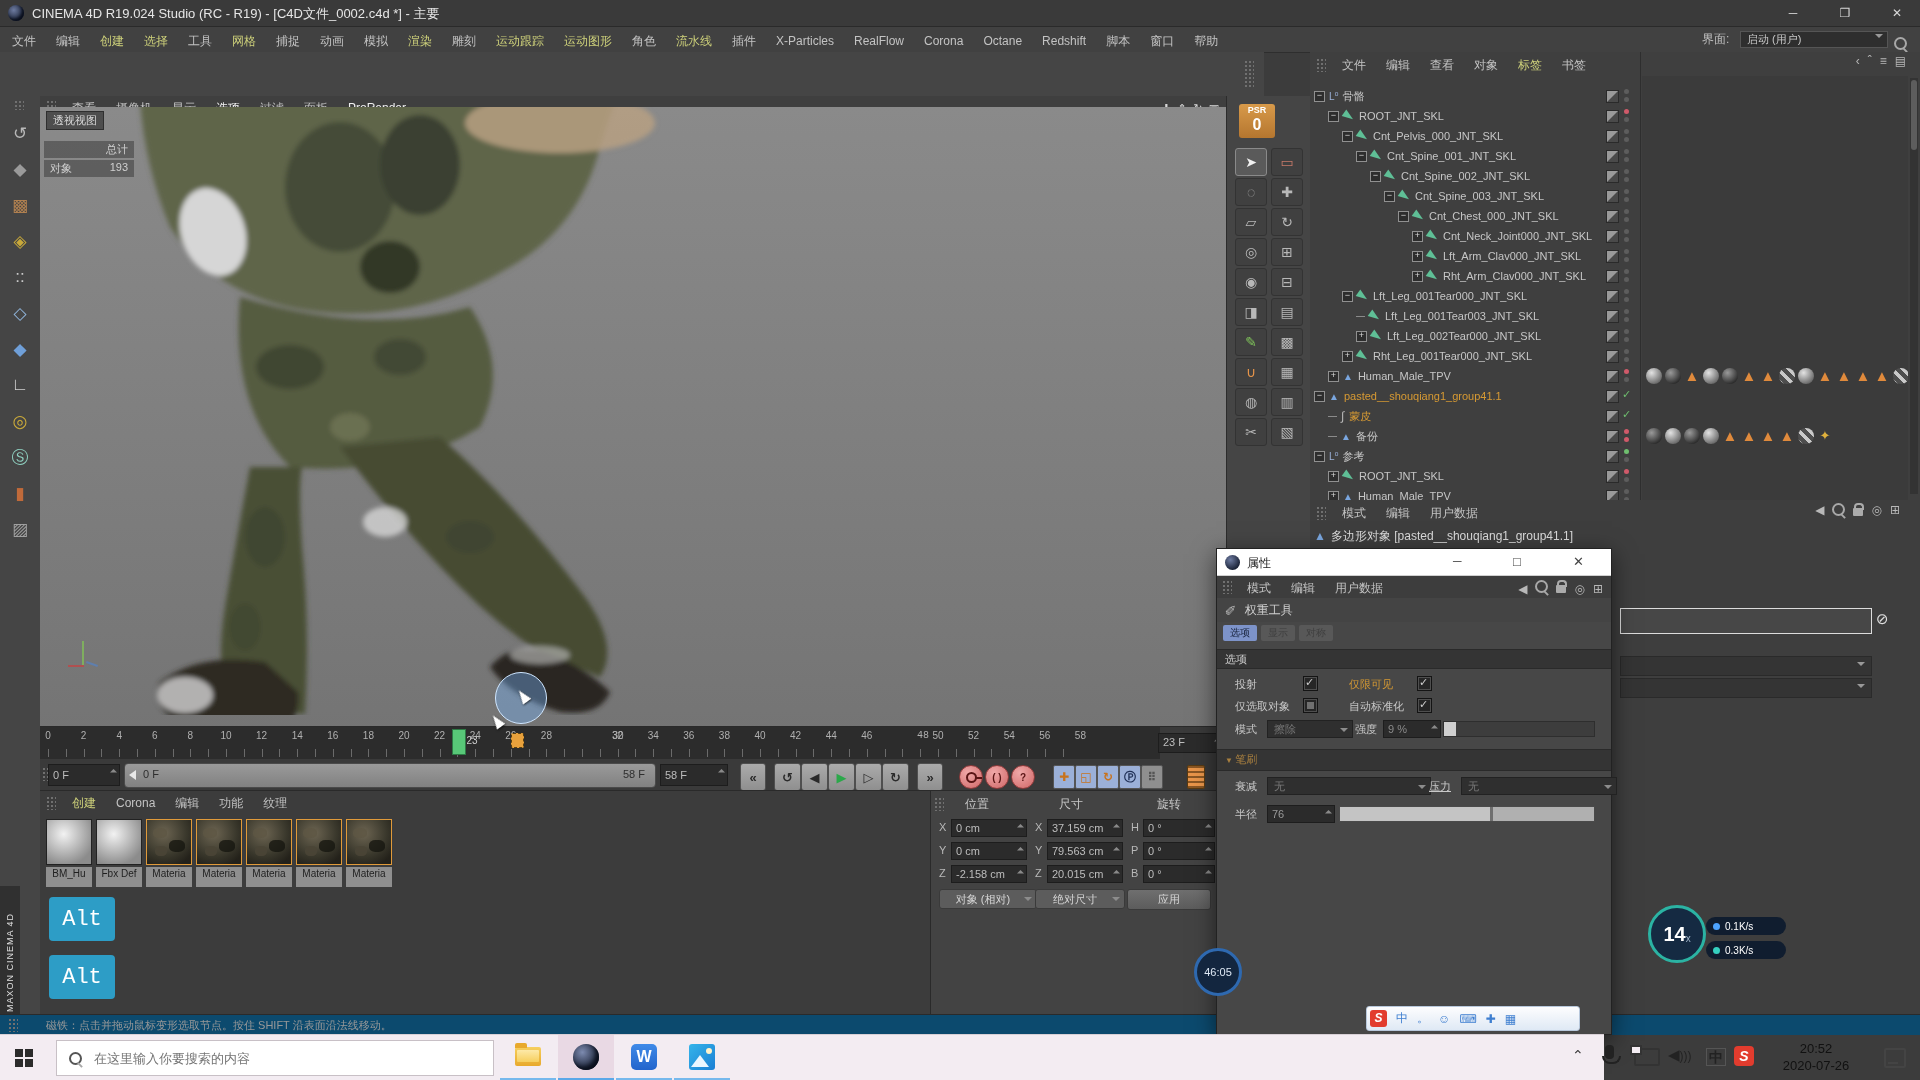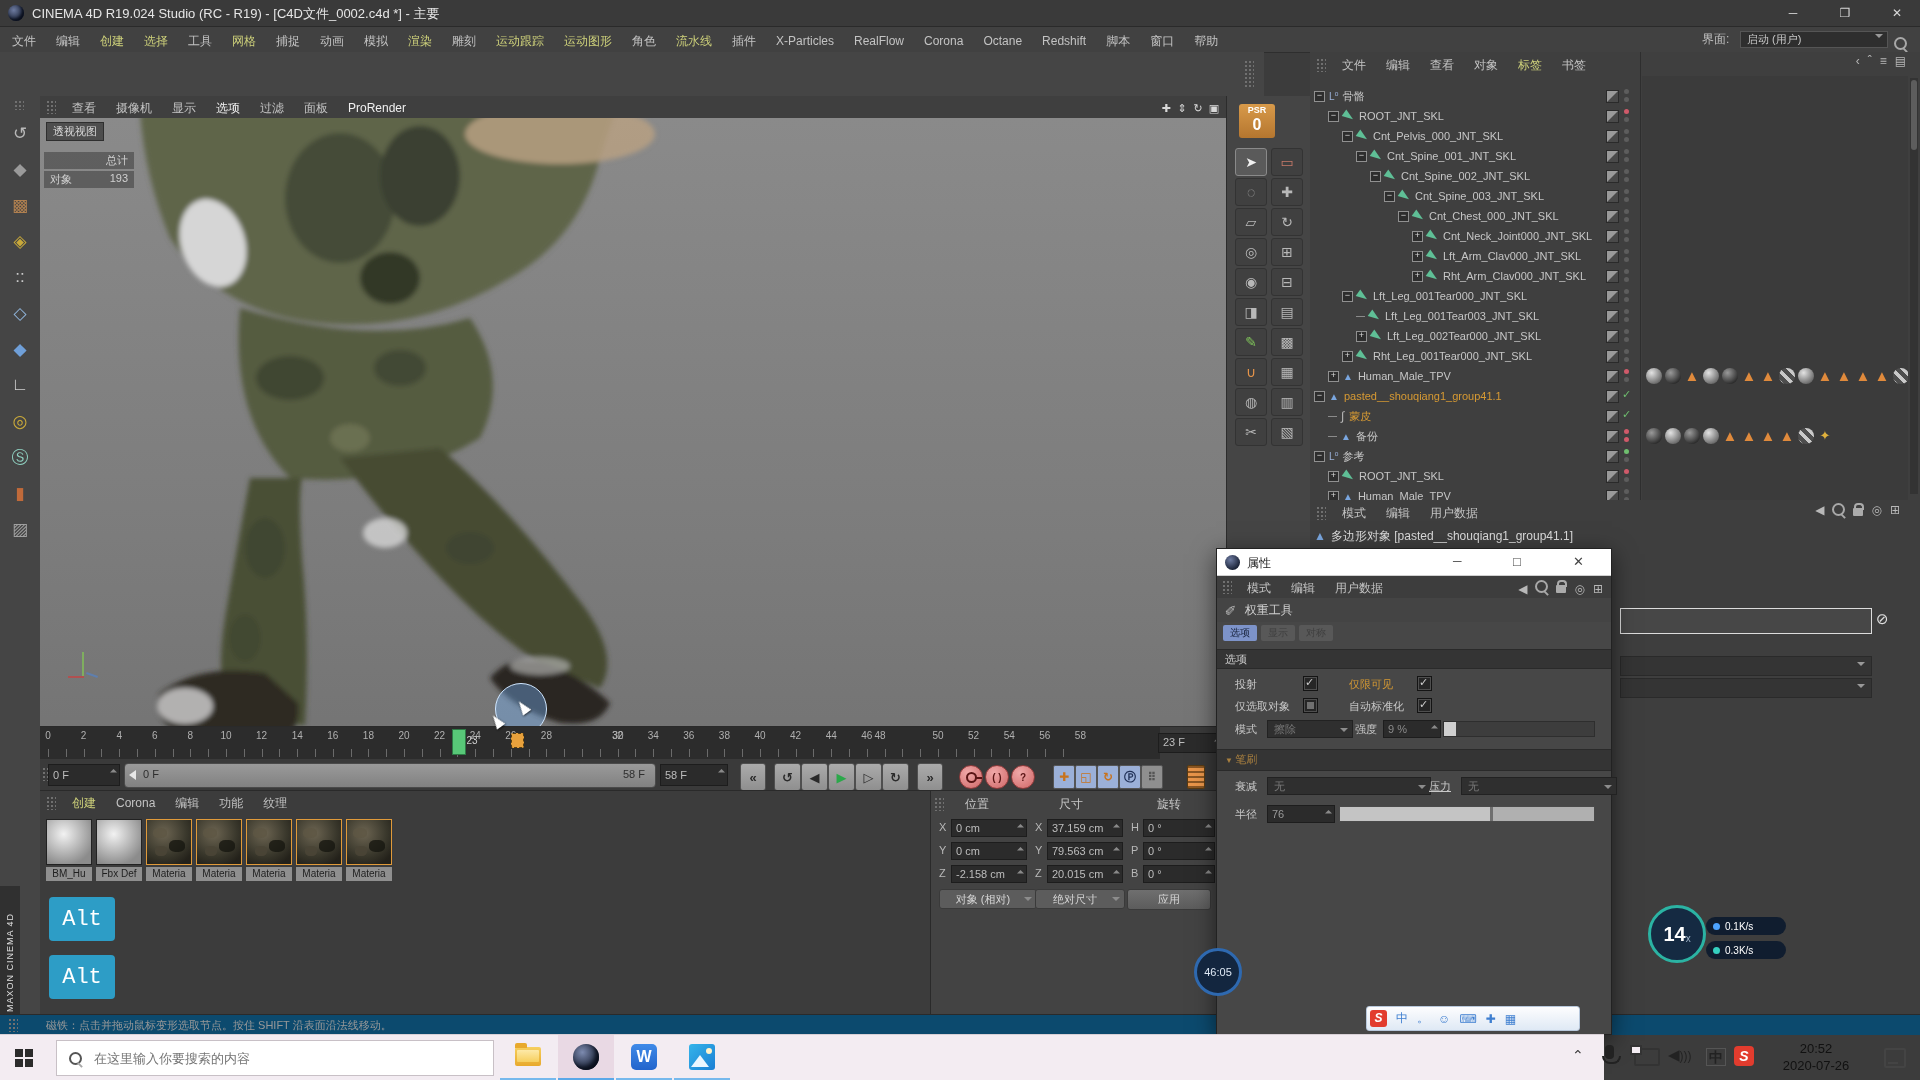--- a/index.html
+++ b/index.html
@@ -46,21 +46,21 @@
   .tic{display:inline-block;width:16px;height:16px;margin-right:3px;vertical-align:middle;}
   .tic.sphere{border-radius:50%;background:radial-gradient(circle at 35% 30%,#e3e3e3,#6a6a6a 75%);}
   .tic.sphered{border-radius:50%;background:radial-gradient(circle at 35% 30%,#9a9a9a,#2c2c2c 75%);}
   .tic.tri{color:#e08a3c;font-size:15px;line-height:16px;text-align:center;}
   .tic.check{background:repeating-linear-gradient(45deg,#c9c9c9 0 4px,#4e4e4e 4px 8px);border-radius:50%;}
   .tic.star{color:#e0b13c;font-size:13px;line-height:16px;text-align:center;}
   .swatch{position:absolute;width:46px;height:46px;border:1px solid #222;box-sizing:border-box;}
   .swatch.lightmat{background:radial-gradient(circle at 38% 32%,#f2f2f2,#8c8c8c 78%),repeating-linear-gradient(45deg,#777 0 6px,#999 6px 12px);}
   .swatch.camomat{background:radial-gradient(circle at 38% 30%,#6d6552,#3a382c 55%,#23211a 85%);}
   .swatch.selectedmat{border:1px solid #e09a3a;}
-  .matlbl{position:absolute;width:46px;height:14px;background:#8f8f8f;color:#1f1f1f;font-size:10px;line-height:14px;text-align:center;overflow:hidden;white-space:nowrap;}
+  .matlbl{position:absolute;width:46px;height:20px;background:#8f8f8f;color:#1f1f1f;font-size:10px;line-height:14px;text-align:center;overflow:hidden;white-space:nowrap;}
   .trbtn{position:absolute;height:26px;background:linear-gradient(#ababab,#8f8f8f);border:1px solid #4f4f4f;border-radius:3px;color:#2a2a2a;display:flex;align-items:center;justify-content:center;font-size:13px;font-weight:bold;}
   .redbtn{position:absolute;width:22px;height:22px;border-radius:50%;background:radial-gradient(circle at 35% 30%,#f0a8a8,#cf6868);border:1px solid #8f3a3a;color:#5a1515;display:flex;align-items:center;justify-content:center;font-size:10px;font-weight:bold;}
   .togbtn{position:absolute;width:20px;height:22px;border:1px solid #555;border-radius:2px;display:flex;align-items:center;justify-content:center;font-size:12px;font-weight:bold;}
   .applabel{font-size:13px;color:#e6e6e6;}
   .winbtn{position:absolute;top:0;width:46px;height:26px;color:#d8d8d8;font-size:12px;text-align:center;line-height:26px;}
   .ticklbl{position:absolute;top:3px;font-size:10px;color:#b0b0b0;transform:translateX(-50%);}
 </style>
 </head>
 <body>
 
@@ -135,21 +135,21 @@
         <div class="tile" style="left: 3px; top: 416px; color: rgb(160, 160, 160); font-size: 17px;">▨</div>
       </div>
   </div>
 
   <div class="abs" style="left:40px;top:96px;width:1186px;height:630px;background:#3f3f3f;">
     <div class="abs" style="left:0;top:0;width:1186px;height:22px;background:#3f3f3f;line-height:22px;">
       <div class="abs grip" style="left:6px;top:4px;height:14px;"></div>
       <div id="viewport-menu" class="abs" style="left:22px;top:0;height:22px;white-space:nowrap;"><span class="mi">查看</span><span class="mi">摄像机</span><span class="mi">显示</span><span class="mi hl bright">选项</span><span class="mi">过滤</span><span class="mi">面板</span><span class="mi hl bright">ProRender</span></div>
       <div id="viewport-nav" class="abs" style="right:4px;top:0;height:22px;"><span style="display: inline-block; width: 16px; color: rgb(216, 216, 216); font-size: 11px; text-align: center; line-height: 22px;">✚</span><span style="display: inline-block; width: 16px; color: rgb(216, 216, 216); font-size: 11px; text-align: center; line-height: 22px;">⇕</span><span style="display: inline-block; width: 16px; color: rgb(216, 216, 216); font-size: 11px; text-align: center; line-height: 22px;">↻</span><span style="display: inline-block; width: 16px; color: rgb(216, 216, 216); font-size: 11px; text-align: center; line-height: 22px;">▣</span></div>
     </div>
-    <div class="abs" style="left:0;top:22px;width:1186px;height:760px;background:linear-gradient(#8a8a8a,#7c7c7c 55%,#6f6f6f);overflow:hidden;">
+    <div class="abs" style="left:0;top:11px;width:1186px;height:760px;background:linear-gradient(#8a8a8a,#7c7c7c 55%,#6f6f6f);overflow:hidden;">
 
       <svg width="1186" height="608" style="position:absolute;left:0;top:0;">
         <defs>
             <filter id="soft">
               <feGaussianBlur stdDeviation="2.4"></feGaussianBlur>
             </filter>
           </defs>
         <g filter="url(#soft)">
           <path d="M100,-6 L575,-6 L560,40 Q540,120 470,160 Q380,215 280,205 Q180,195 130,120 Q105,60 100,-6 Z" fill="#5f6548"></path>
           <ellipse cx="520" cy="16" rx="95" ry="30" fill="#b7a083" opacity="0.85"></ellipse>
@@ -447,21 +447,21 @@
         <span class="ticklbl" style="left: 506.4px;">28</span>
         <span class="ticklbl" style="left: 542px; margin-left: 36px;">30</span>
         <span class="ticklbl" style="left: 577.6px;">32</span>
         <span class="ticklbl" style="left: 613.2px;">34</span>
         <span class="ticklbl" style="left: 648.8px;">36</span>
         <span class="ticklbl" style="left: 684.4px;">38</span>
         <span class="ticklbl" style="left: 720px;">40</span>
         <span class="ticklbl" style="left: 755.6px;">42</span>
         <span class="ticklbl" style="left: 791.2px;">44</span>
         <span class="ticklbl" style="left: 826.8px;">46</span>
-        <span class="ticklbl" style="left: 840px;">48</span>
+        <span class="ticklbl" style="left: 883px; font-family: Liberation Mono, monospace;">48</span>
         <span class="ticklbl" style="left: 898px;">50</span>
         <span class="ticklbl" style="left: 933.6px;">52</span>
         <span class="ticklbl" style="left: 969.2px;">54</span>
         <span class="ticklbl" style="left: 1004.8px;">56</span>
         <span class="ticklbl" style="left: 1040.4px;">58</span>
         <div style="position: absolute; left: 412.4px; top: 2px; width: 12px; height: 24px; background: rgb(88, 200, 120); border: 1px solid rgb(46, 122, 70);">
           <span style="position: absolute; left: 13px; top: 5px; font-size: 10px; color: rgb(207, 207, 207);">23</span>
         </div>
         <div style="position: absolute; left: 470.8px; top: 6px; width: 11px; height: 13px; background: rgb(232, 161, 60); border: 1px dashed rgb(90, 64, 16); border-radius: 2px;"></div>
       </div>

